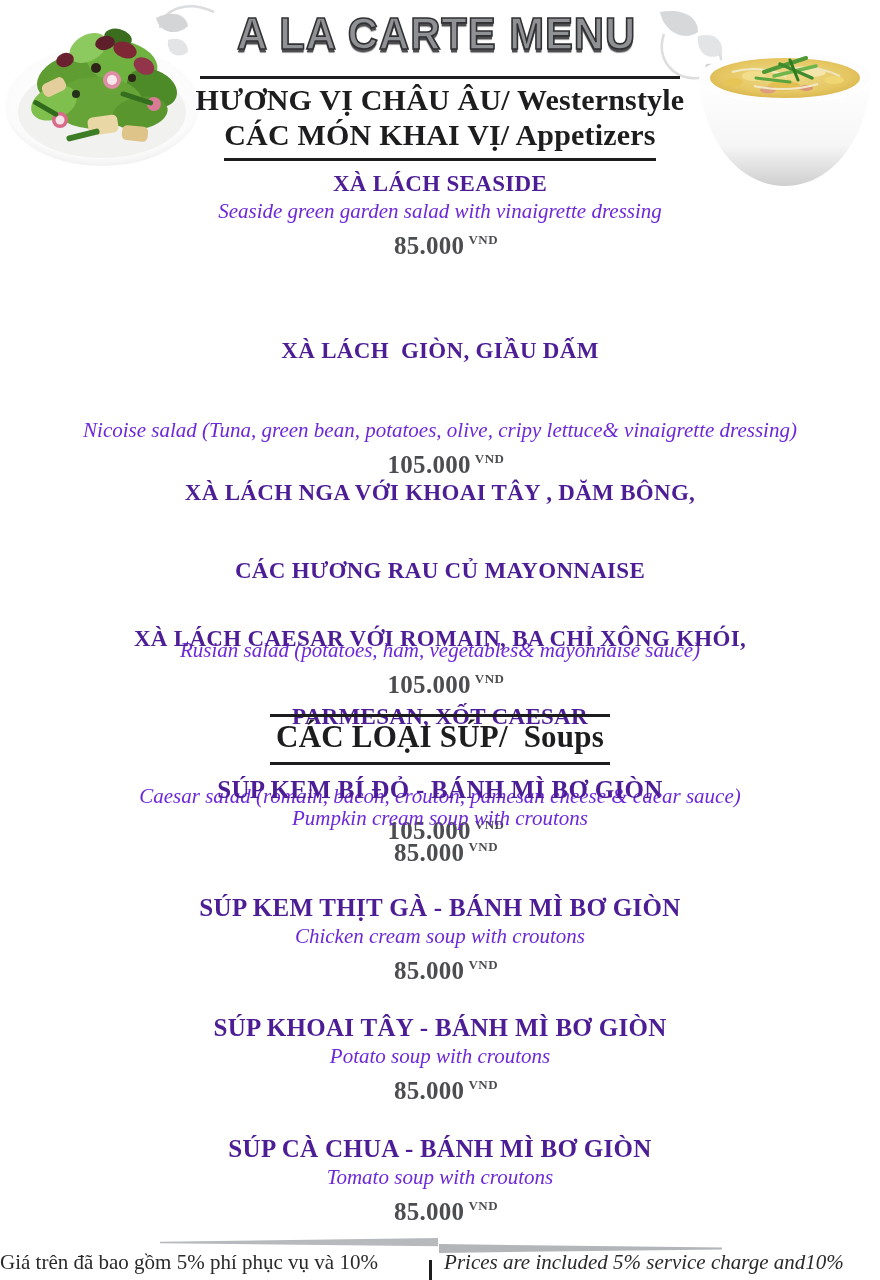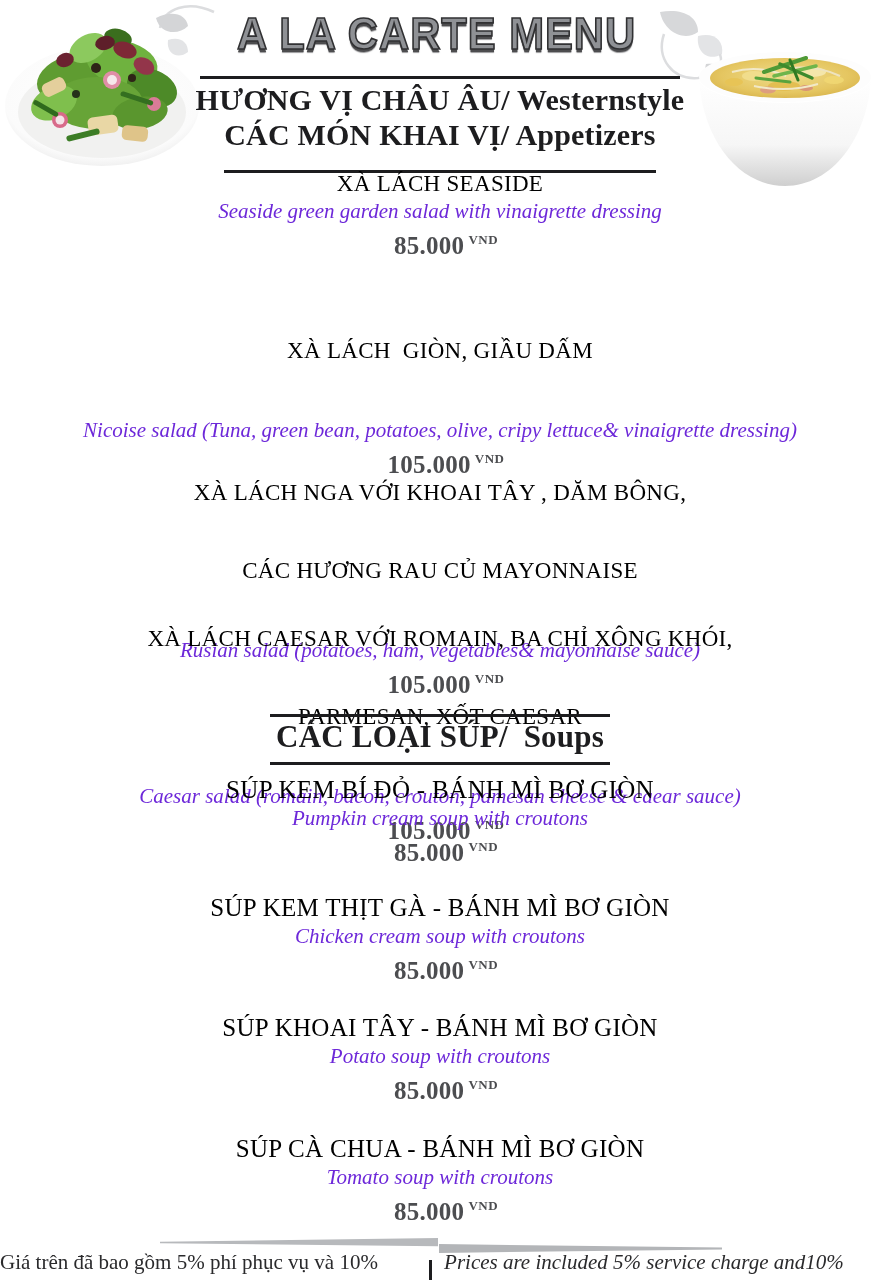--- a/index.html
+++ b/index.html
@@ -24,25 +24,25 @@
     transform:scaleX(.93); transform-origin:center top;
     white-space:nowrap; padding-top:6px;
   }
   .leaf-l { width:72px; height:64px; margin-right:2px; }
   .leaf-r { width:78px; height:82px; margin-left:2px; margin-top:4px; }
 
   
   .sec-head { top:76px; }
   .rule-top { width:480px; height:3px; background:#1d1d1f; margin:0 auto 3px; }
   .sec-line { font-size:30px; font-weight:bold; line-height:35px; letter-spacing:.2px;text-align:center; }
-  .sec-underline { display:inline-block; border-bottom:3px solid #1d1d1f; padding-bottom:18px; }
-
-  
-  .item-title { font-weight:normal; font-size:23px; line-height:26px;
-                color:#000000; letter-spacing:.3px; white-space:pre-wrap; }
+  .sec-underline { display:inline-block; border-bottom:3px solid #1d1d1f; padding-bottom:6px; }
+
+  
+  .item-title { font-weight:bold; font-size:23px; line-height:26px;
+                color:#4c1d95; letter-spacing:.3px; white-space:pre-wrap; }
   .item-title .line { display:block; }
   .soup-item .item-title { font-size:25px; line-height:28px; }
   .item-desc { font-style:italic; font-size:21px; line-height:25px;
                color:#6d28d9; margin-top:2px; }
   .item-price { margin-top:8px; color:#4c4d50; }
   .amt { font-weight:bold; font-size:25px; letter-spacing:.3px;margin-left:12px; }
   .cur { font-weight:bold; font-size:13px; vertical-align:10px; margin-left:4px; letter-spacing:.5px; }
 
   
   .pos-a1 { top:171px; } .pos-a2 { top:286px; } .pos-a3 { top:428px; } .pos-a4 { top:574px; }

